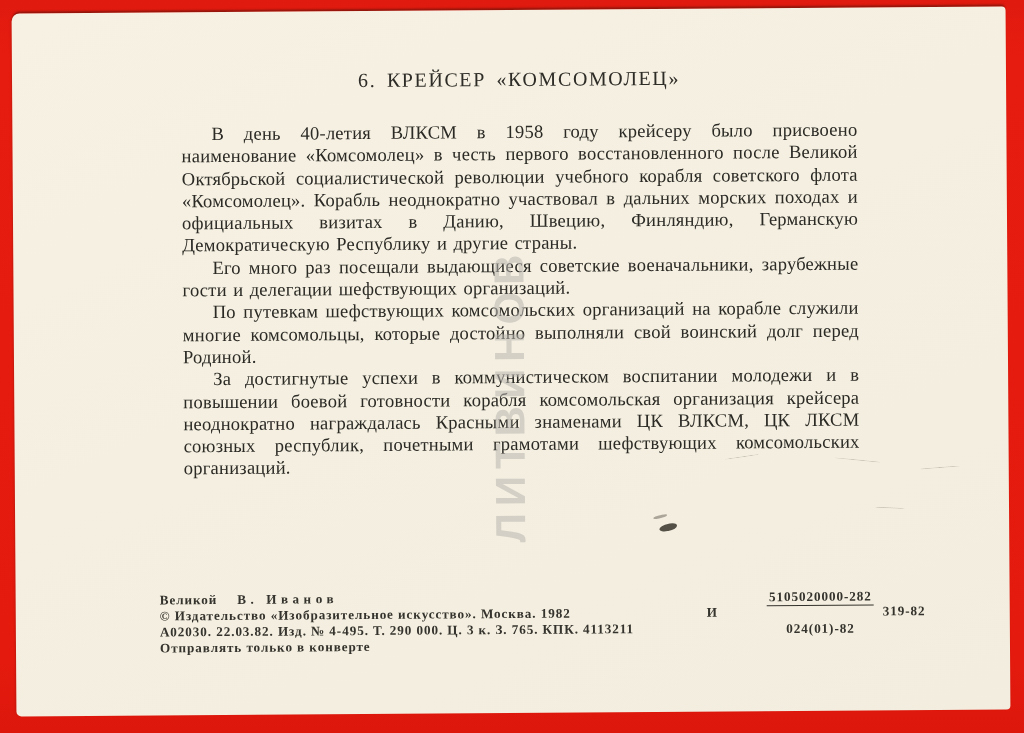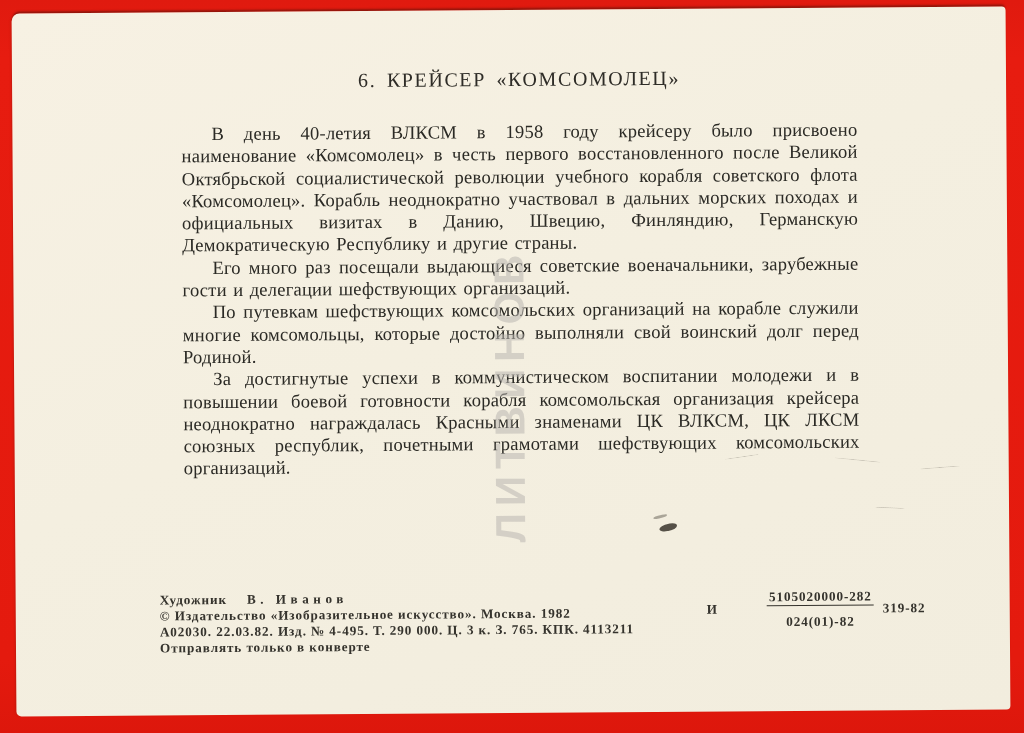--- a/index.html
+++ b/index.html
@@ -92,21 +92,21 @@
     align-items: center;
     gap: 9px;
   }
   .index-letter { letter-spacing: 0; }
   .fraction { display: inline-block; text-align: center; line-height: 13px; margin-left: 41px; }
   .fraction .num {
     display: block;
     border-bottom: 1.6px solid #35332d;
     padding: 0 2px 1.5px 2px;
   }
-  .fraction .den { display: block; padding-top: 9px; }
+  .fraction .den { display: block; padding-top: 16px; }
   .pencil-mark {
     position: absolute;
     border-top: 1.4px solid rgba(115, 110, 100, 0.35);
     border-radius: 50%;
   }
   .pm1 { left: 710px; top: 448px; width: 34px; transform: rotate(-8deg); }
   .pm2 { left: 820px; top: 452px; width: 46px; transform: rotate(6deg); border-top-style: dotted; }
   .pm3 { left: 905px; top: 460px; width: 40px; transform: rotate(-4deg); border-top-style: dotted; }
   .pm4 { left: 860px; top: 500px; width: 30px; transform: rotate(3deg); border-top-style: dotted; }
   .ink-smudge {
@@ -141,21 +141,21 @@
     <div class="watermark">ЛИТВИНОВ</div>
 
     <div class="pencil-mark pm1"></div>
     <div class="pencil-mark pm2"></div>
     <div class="pencil-mark pm3"></div>
     <div class="pencil-mark pm4"></div>
     <div class="ink-smudge"></div>
 
     <div class="imprint">
       <div class="row">
-        <span>Художник</span><span class="artist-name">В. Иванов</span>
+        <span>Великой</span><span class="artist-name">В. Иванов</span>
       </div>
       <div class="row">© Издательство «Изобразительное искусство». Москва. 1982</div>
       <div class="row">А02030. 22.03.82. Изд. № 4-495. Т. 290 000. Ц. 3 к. З. 765. КПК. 4113211</div>
       <div class="row">Отправлять только в конверте</div>
 
       <div class="fraction-group">
         <span class="index-letter">И</span>
         <span class="fraction">
           <span class="num">5105020000-282</span>
           <span class="den">024(01)-82</span>

